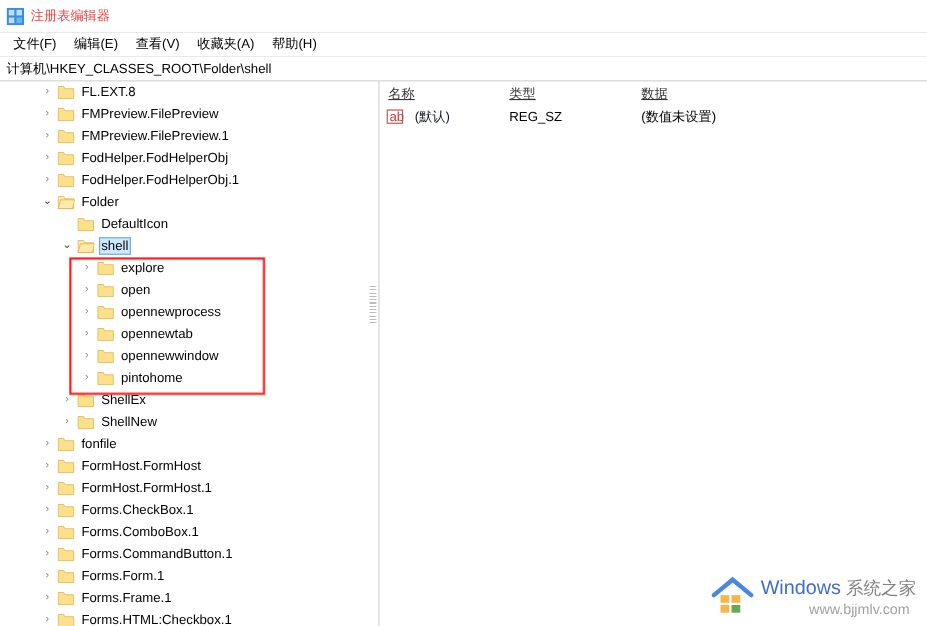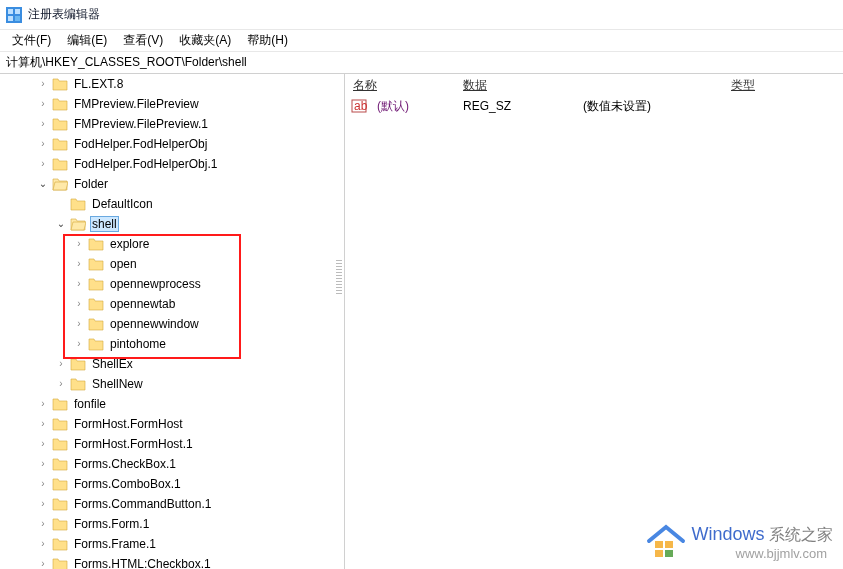--- a/index.html
+++ b/index.html
@@ -1,20 +1,20 @@
 <!DOCTYPE html>
 <html><head>
 <meta charset="utf-8">
 <style>
 * { margin: 0; padding: 0; box-sizing: border-box; font-family: "Microsoft YaHei", "Segoe UI", sans-serif; font-size: 12px; }
 body { background: #fff; width: 843px; height: 569px; overflow: hidden; position: relative; }
 
 .titlebar { height: 30px; background: #fff; border-bottom: 1px solid #e8e8e8; display: flex; align-items: center; padding: 0 6px; }
 .titlebar .app-icon { width: 16px; height: 16px; margin-right: 6px; }
-.titlebar .title { color: #0f172a; }
+.titlebar .title { color: #ef4444; }
 
 .menubar { height: 22px; display: flex; align-items: flex-end; padding: 0 4px; border-bottom: 1px solid #e8e8e8; }
 .menubar .menu-item { padding: 2px 8px; cursor: default; }
 
 .addressbar { height: 22px; border-bottom: 1px solid #d0d0d0; display: flex; align-items: center; padding: 0 6px; background: #fff; }
 
 .content { display: flex; height: calc(569px - 30px - 22px - 22px); }
 
 .tree-pane { width: 345px; border-right: 1px solid #d0d0d0; overflow: hidden; position: relative; }
 .tree-scroll { position: absolute; inset: 0; overflow-y: auto; overflow-x: hidden; }
@@ -32,21 +32,21 @@
 
 .redbox { position: absolute; border: 2px solid #ff1a1a; pointer-events: none; }
 
 .list-pane { flex: 1; }
 .list-header { display: flex; height: 22px; align-items: center; }
 .list-header .col { padding: 2px 8px; color: #333; text-decoration: underline; }
 .col-name { width: 110px; } .col-type { width: 120px; } .col-data { flex: 1; }
 .list-row { display: flex; height: 20px; align-items: center; }
 .list-row .cell { padding: 1px 8px; }
 .val-icon { width: 16px; height: 16px; margin-left: 6px; margin-right: 2px; flex-shrink: 0; }
-.default-name { color: #701a75; }
+.default-name { color: #0f172a; }
 
 .watermark { position: absolute; right: 10px; bottom: 8px; display: flex; align-items: center; opacity: 0.92; }
 .watermark .logo { width: 40px; height: 38px; margin-right: 6px; }
 .watermark .wm-t1 { font-size: 18px; color: #2f5fc8; display: inline; }
 .watermark .wm-t2 { font-size: 16px; color: #777; display: inline; }
 .watermark .wm-url { font-size: 13px; color: #999; margin-left: 44px; }
 
 .drag-handle { position: absolute; left: 336px; top: 260px; width: 6px; height: 36px; background: repeating-linear-gradient(#bbb,#bbb 1px,#fff 1px,#fff 3px); }
 </style>
 </head>
@@ -279,22 +279,22 @@
   </svg>
           <span class="node-label">Forms.HTML:Checkbox.1</span>
         </div>
       </div>
     <div class="redbox" id="redbox" style="left: 63px; top: 160px; width: 178px; height: 125px;"></div>
   </div>
 
   <div class="list-pane">
     <div class="list-header">
       <div class="col col-name">名称</div>
+      <div class="col col-type">类型</div>
       <div class="col col-data">数据</div>
-      <div class="col col-type">类型</div>
     </div>
     <div id="list-body">
         <div class="list-row">
           <svg class="val-icon" viewBox="0 0 16 16">
     <rect x="1" y="2" width="14" height="12" fill="#fff" stroke="#b94a4a"></rect>
     <text x="3" y="12" font-size="9" fill="#c33" font-family="Arial">ab</text>
   </svg>
           <div class="cell col-name default-name" style="width:86px">(默认)</div>
           <div class="cell col-type">REG_SZ</div>
           <div class="cell col-data">(数值未设置)</div>

